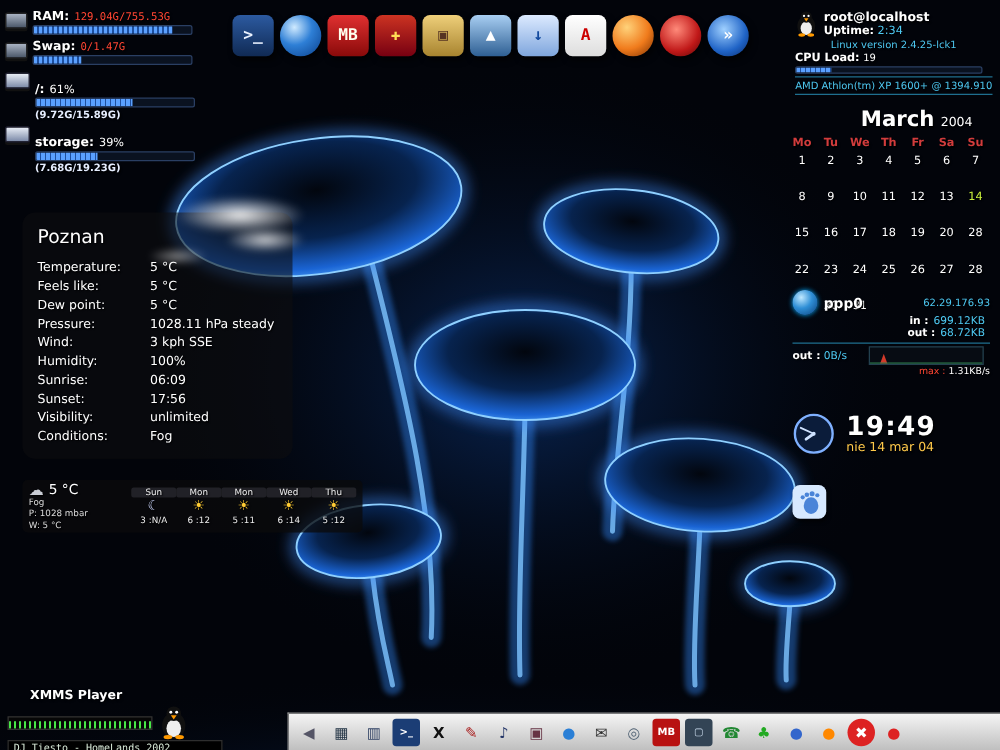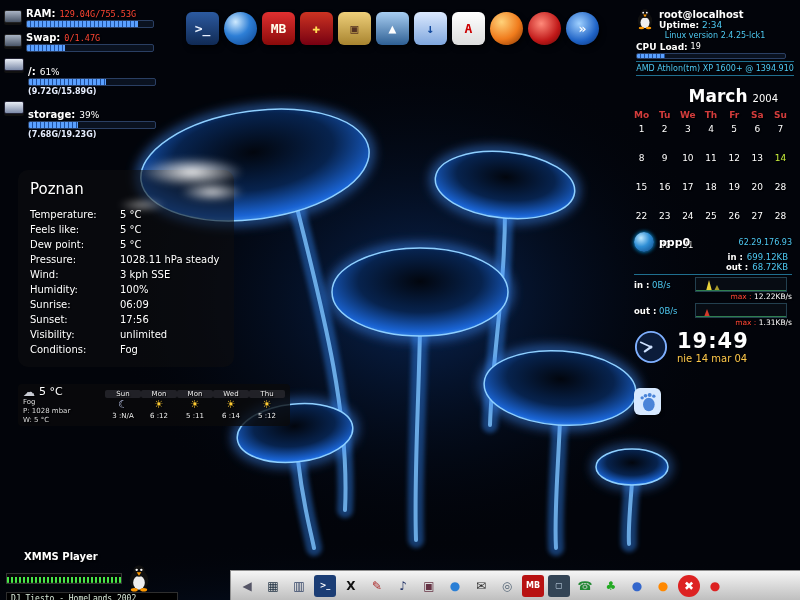--- a/index.html
+++ b/index.html
@@ -468,36 +468,20 @@
     </div>
     <div class="net-totline">
       <span class="b">in :</span><span class="cyan">699.12KB</span>
     </div>
     <div class="net-totline">
       <span class="b">out :</span><span class="cyan">68.72KB</span>
     </div>
     <div class="sep"></div>
     <div class="net-graph-row">
       <div class="rate">
-        <span class="b">in :</span>
-        <span class="cyan">0B/s</span>
-      </div>
-      <div class="gcol">
-        <div class="graph">
-            <div class="spike y1"></div>
-            <div class="spike y2"></div>
-          </div>
-        <div class="max-line">
-          <span class="red">max :</span>
-          <span>12.22KB/s</span>
-        </div>
-      </div>
-    </div>
-    <div class="net-graph-row">
-      <div class="rate">
         <span class="b">out :</span>
         <span class="cyan">0B/s</span>
       </div>
       <div class="gcol">
         <div class="graph">
             <div class="spike r1"></div>
           </div>
         <div class="max-line">
           <span class="red">max :</span>
           <span>1.31KB/s</span>

